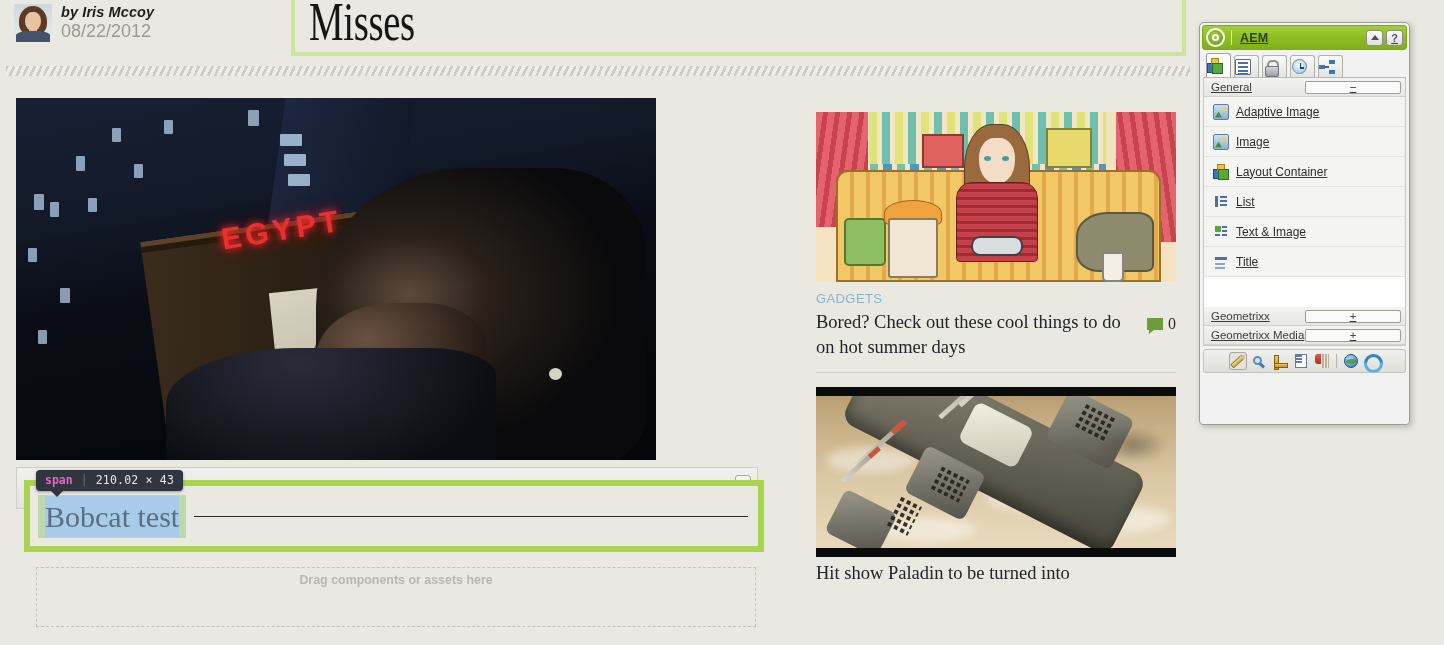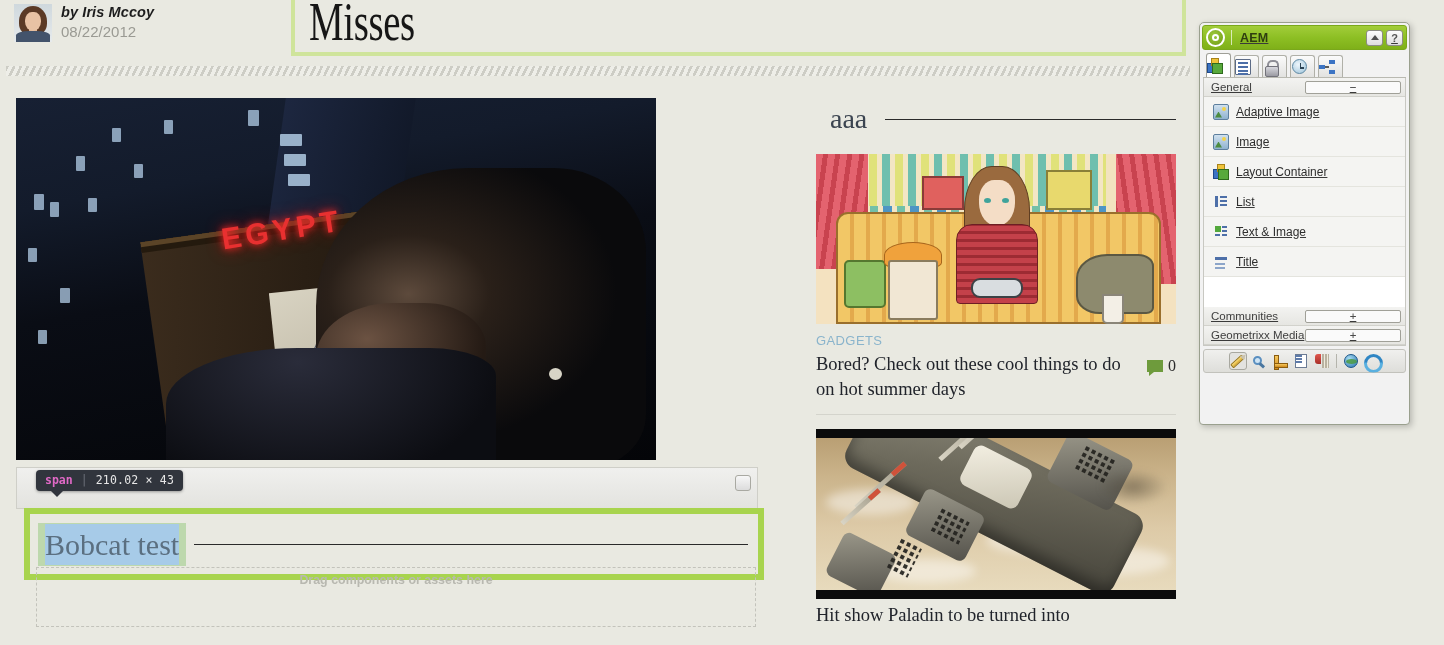--- a/index.html
+++ b/index.html
@@ -31,21 +31,21 @@
   #avatar .body {
     position:absolute; left:2px; bottom:0; width:34px; height:11px;
     background:#43536b; border-radius:40% 40% 0 0;
   }
   #avatar .neck { position:absolute; left:15px; top:24px; width:8px; height:8px; background:#e0b795; }
   #author-text { padding-top:1px; }
   #author-name {
     font-weight: bold; font-style: italic; font-size: 14.5px;
     color: #1d1d1d; line-height: 18px; letter-spacing: .1px;
   }
-  #author-date { font-size: 15px; color: #9a9a93; line-height: 21px; }
+  #author-date { font-size: 18px; color: #9a9a93; line-height: 21px; }
 
   
   #title-highlight {
     position: absolute; left: 291px; top: -12px; width: 895px; height: 68px;
     background: #cfe49b;
     padding: 4px;
   }
   #title-inner {
     width:100%; height:100%; background:#e9e9e1;
     display:flex; align-items:center;
@@ -127,21 +127,21 @@
     background: linear-gradient(#f0f0ee,#e3e3df);
     border: 1px solid #cfcfc8;
   }
   #comp-handle {
     position:absolute; right:6px; top:7px; width:16px; height:16px;
     background: linear-gradient(#f7f7f7,#dcdcdc);
     border:1px solid #a9a9a2; border-radius:3px;
   }
 
   #title-comp-highlight {
-    position: absolute; left: 24px; top: 508px; width: 740px; height: 72px;
+    position: absolute; left: 24px; top: 480px; width: 740px; height: 72px;
     background: #a8d44e; padding: 6px;
   }
   #title-comp-inner {
     width:100%; height:100%; background:#e9e9e1;
     display:flex; align-items:center; padding-left: 8px;
   }
   #title-pad {
     background:#bdd8ad; padding: 1px 7px; display:flex; align-items:center;
   }
   #bobcat-span {
@@ -524,24 +524,20 @@
   <span class="tag">span</span>
   <span class="sep">|</span>
   <span class="dim">210.02 × 43</span>
 </div>
 
 <div id="dropzone">
   <div id="dropzone-label">Drag components or assets here</div>
 </div>
 
 <div id="rail">
-  <div id="rail-head">
-    <div id="rail-title">aaa</div>
-    <div id="rail-rule"></div>
-  </div>
 
   <div class="art">
     <div class="art-thumb">
       <div class="ill">
         <div class="wall"></div>
         <div class="shelf"></div>
           <div class="shelf2"></div>
         <div class="box1"></div>
           <div class="box2"></div>
         <div class="curtL"></div>
@@ -670,21 +666,21 @@
       <span>Text &amp; Image</span>
     </div>
     <div class="sk-item">
       <span class="sk-ico ico-title"></span>
       <span>Title</span>
     </div>
 
     <div id="sk-blank"></div>
 
     <div class="sk-group">
-      <span>Communities</span>
+      <span>Geometrixx</span>
       <span class="sk-expand">+</span>
     </div>
     <div class="sk-group">
       <span>Geometrixx Media</span>
       <span class="sk-expand">+</span>
     </div>
   </div>
 
   <div id="sk-footer">
     <div class="sk-fbtn sel">

